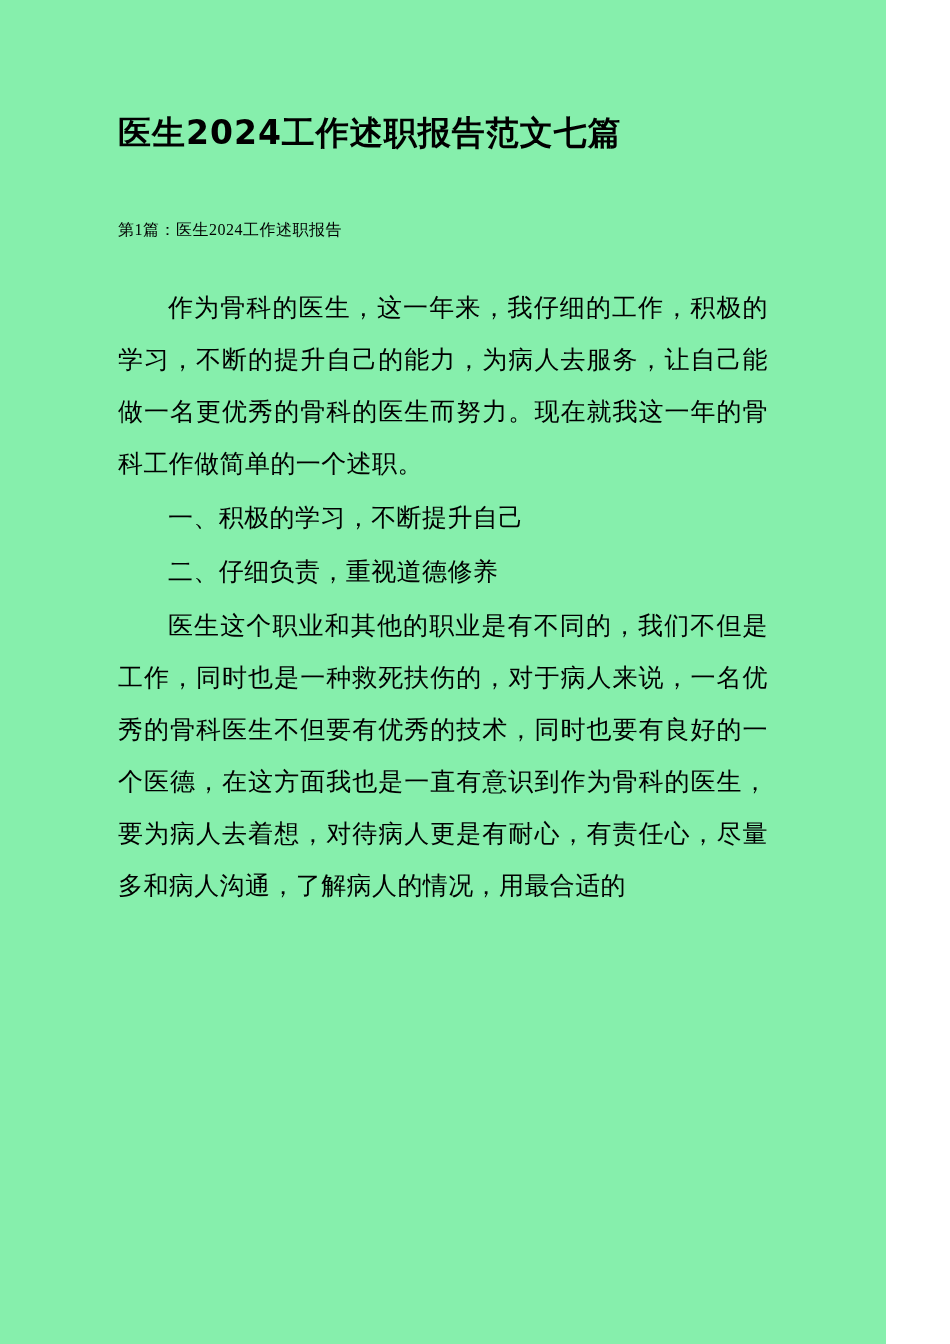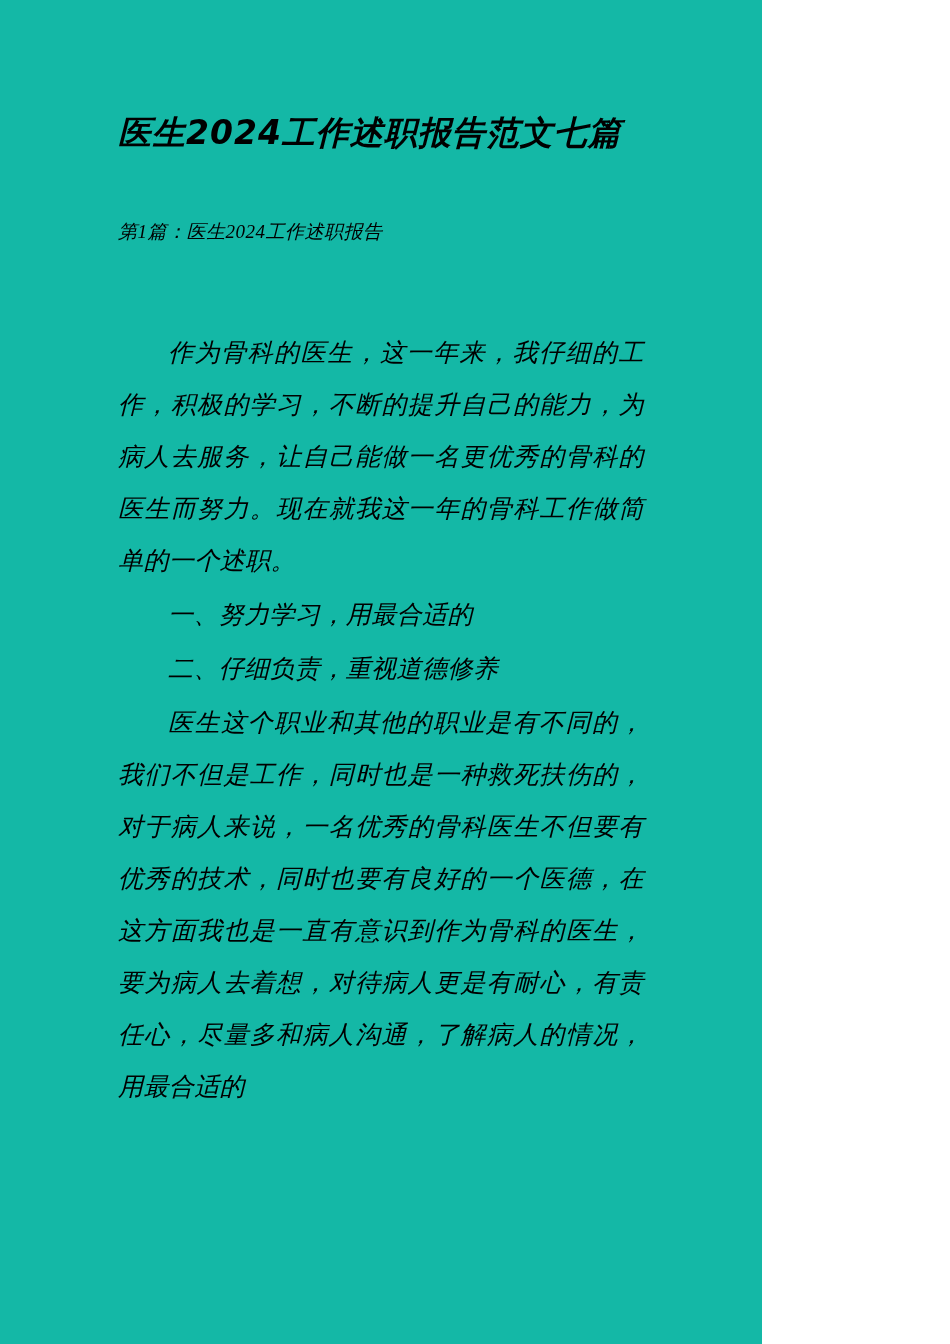--- a/index.html
+++ b/index.html
@@ -8,40 +8,39 @@
     background: #ffffff;
   }
   body {
     width: 950px;
     height: 1344px;
     font-family: "Liberation Serif", "DejaVu Serif", serif;
     color: #000000;
     overflow: hidden;
   }
   .page {
-    width: 762px;
+    width: 886px;
     height: 1344px;
     box-sizing: border-box;
     padding: 112px 118px 60px 118px;
-    background: #14b8a6;
-    font-style: italic;
+    background: #86efac;
   }
   .doc-title {
     font-family: "DejaVu Sans", "Liberation Sans", sans-serif;
     font-size: 33px;
     font-weight: bold;
     letter-spacing: 1px;
     text-align: left;
     margin: 0 0 62px 0;
     line-height: 1.3;
   }
   .section-heading {
-    font-size: 19px;
+    font-size: 16px;
     line-height: 1.6;
-    margin: 0 0 80px 0;
+    margin: 0 0 40px 0;
     letter-spacing: 0.5px;
   }
   .para {
     font-size: 25px;
     line-height: 2.08;
     margin: 0 0 2px 0;
     text-align: justify;
     text-justify: inter-ideograph;
     text-indent: 2em;
     letter-spacing: 0.4px;
@@ -50,16 +49,16 @@
     margin-bottom: 2px;
   }
 </style>
 </head>
 <body>
 
 <div class="page">
   <h1 class="doc-title">医生2024工作述职报告范文七篇</h1>
   <div class="section-heading">第1篇：医生2024工作述职报告</div>
   <p class="para">作为骨科的医生，这一年来，我仔细的工作，积极的学习，不断的提升自己的能力，为病人去服务，让自己能做一名更优秀的骨科的医生而努力。现在就我这一年的骨科工作做简单的一个述职。</p>
-  <p class="para heading-line">一、努力学习，用最合适的</p>
+  <p class="para heading-line">一、积极的学习，不断提升自己</p>
   <p class="para heading-line">二、仔细负责，重视道德修养</p>
   <p class="para">医生这个职业和其他的职业是有不同的，我们不但是工作，同时也是一种救死扶伤的，对于病人来说，一名优秀的骨科医生不但要有优秀的技术，同时也要有良好的一个医德，在这方面我也是一直有意识到作为骨科的医生，要为病人去着想，对待病人更是有耐心，有责任心，尽量多和病人沟通，了解病人的情况，用最合适的</p>
 </div>
 
 </body></html>

